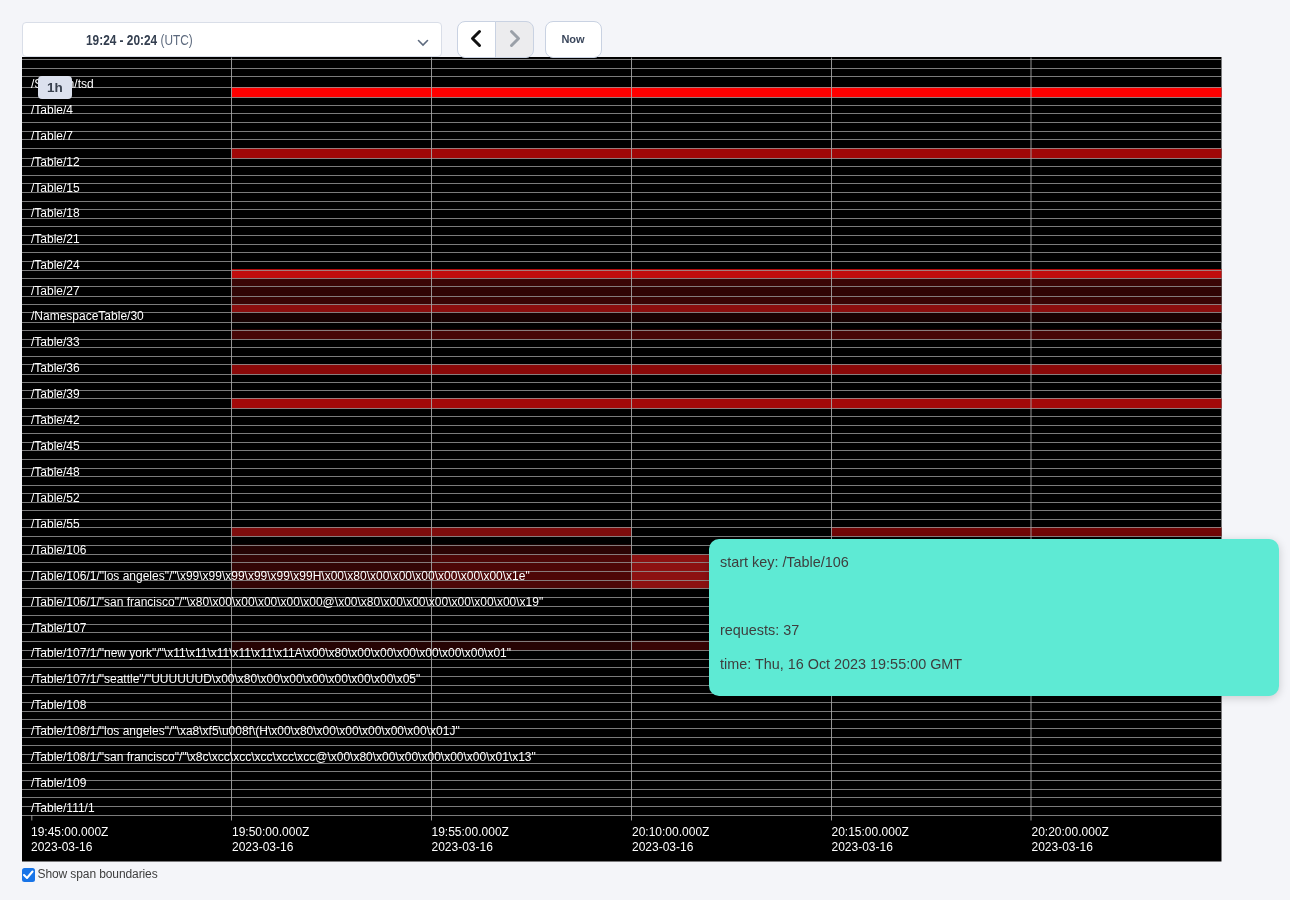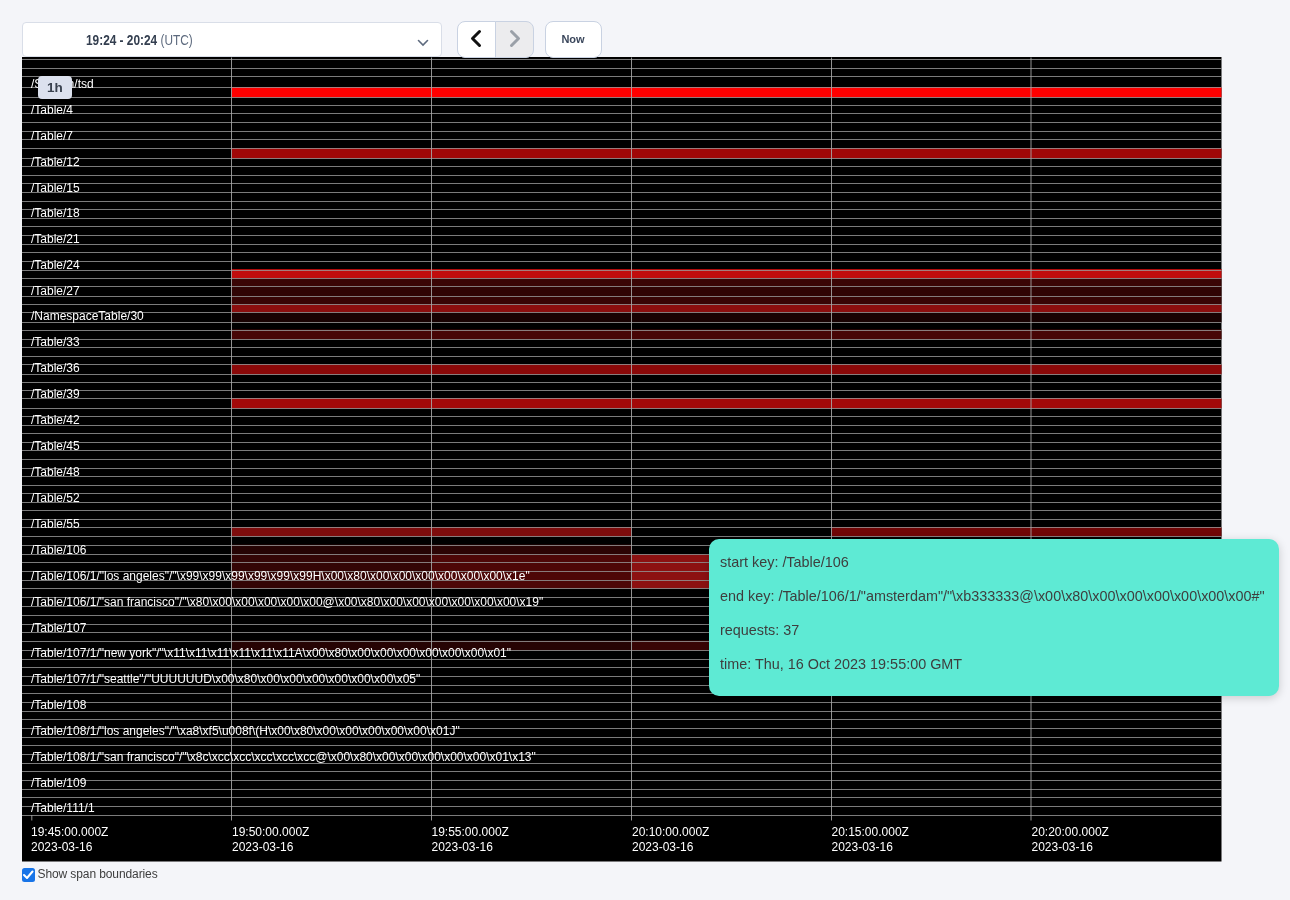--- a/index.html
+++ b/index.html
@@ -110,21 +110,20 @@
   <div class="btnl"><svg width="37" height="33">
         <path d="M21.5 9.5 L14.5 16.5 L21.5 23.5" stroke="#111" stroke-width="3" fill="none" stroke-linecap="round" stroke-linejoin="round"></path>
       </svg></div>
   <div class="btnr"><svg width="37" height="33">
         <path d="M15.5 9.5 L22.5 16.5 L15.5 23.5" stroke="#9aa0a8" stroke-width="3" fill="none" stroke-linecap="round" stroke-linejoin="round"></path>
       </svg></div>
 </div>
 <div class="nowbtn">Now</div>
 <div class="tooltip">
   <div style="top:15px">start key: /Table/106</div>
-  <div style="top:49px">end key: /Table/106/1/"amsterdam"/"\xb333333@\x00\x80\x00\x00\x00\x00\x00\x00#"</div>
   <div style="top:83px">requests: 37</div>
   <div style="top:117px">time: Thu, 16 Oct 2023 19:55:00 GMT</div>
 </div>
 <div class="cbrow">
   <div class="cbox">
       <svg width="11" height="10">
         <path d="M1 5 L4 8 L9.5 1.5" stroke="#fff" stroke-width="2" fill="none" stroke-linecap="round" stroke-linejoin="round"></path>
       </svg>
     </div>
   <div class="cblabel">Show span boundaries</div>

